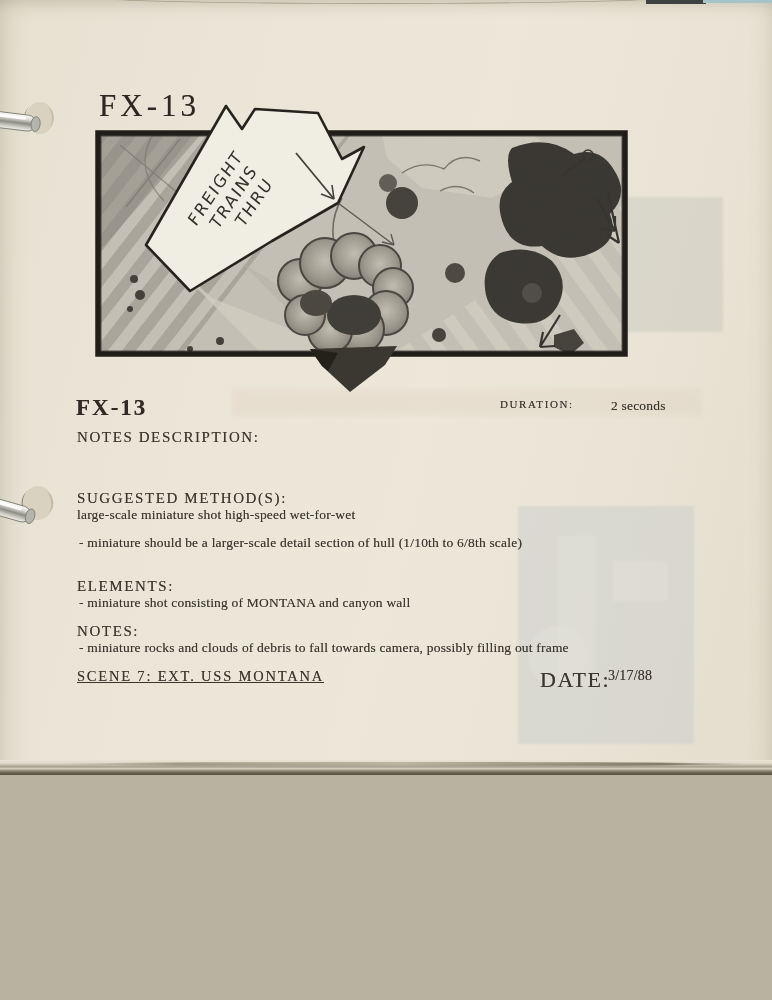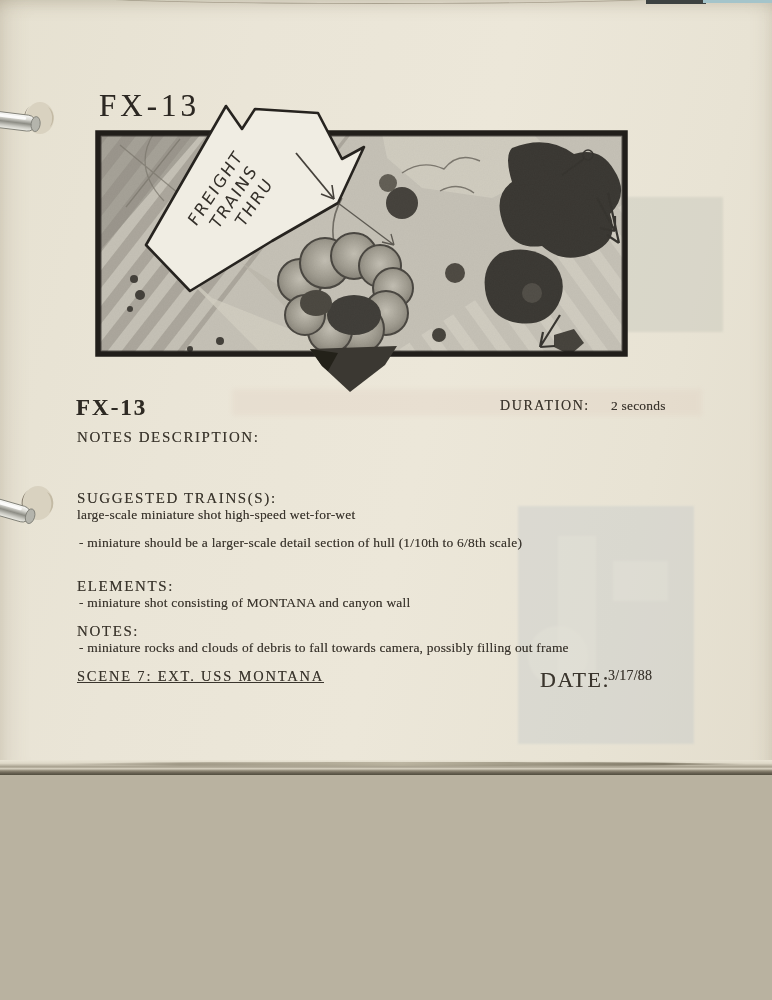--- a/index.html
+++ b/index.html
@@ -216,26 +216,26 @@
     </g>
 
     <g transform="translate(104,124) rotate(-56)" style="font-family:'DejaVu Sans',sans-serif;font-size:16.5px;font-weight:500;letter-spacing:2px;fill:#332f29;">
       <text x="0" y="0" transform="skewX(-6)">FREIGHT</text>
       <text x="12" y="20" transform="skewX(-6)">TRAINS</text>
       <text x="30" y="40" transform="skewX(-6)">THRU</text>
     </g>
   </svg>
 
   <div class="abs shot-id soft" style="left:76px;top:395px;">FX-13</div>
-  <div class="abs sec-h soft" style="left:500px;top:398px;font-size:14px;">DURATION:</div>
+  <div class="abs sec-h soft" style="left:500px;top:398px;font-size:11px;">DURATION:</div>
   <div class="abs body-t soft" style="left:611px;top:399px;">2 seconds</div>
 
   <div class="abs sec-h soft" style="left:77px;top:429px;">NOTES DESCRIPTION:</div>
 
-  <div class="abs sec-h soft" style="left:77px;top:490px;">SUGGESTED TRAINS(S):</div>
+  <div class="abs sec-h soft" style="left:77px;top:490px;">SUGGESTED METHOD(S):</div>
   <div class="abs body-t soft" style="left:77px;top:508px;width:652px;">large-scale miniature shot high-speed wet-for-wet</div>
   <div class="abs body-t soft" style="left:79px;top:536px;width:652px;">- miniature should be a larger-scale detail section of hull (1/10th to 6/8th scale)</div>
 
   <div class="abs sec-h soft" style="left:77px;top:578px;">ELEMENTS:</div>
   <div class="abs body-t soft" style="left:79px;top:596px;width:652px;">- miniature shot consisting of MONTANA and canyon wall</div>
 
   <div class="abs sec-h soft" style="left:77px;top:623px;">NOTES:</div>
   <div class="abs body-t soft" style="left:79px;top:641px;width:652px;">- miniature rocks and clouds of debris to fall towards camera, possibly filling out frame</div>
 
   <div class="abs cap-t soft" style="left:77px;top:668px;text-decoration:underline;">SCENE 7: EXT. USS MONTANA</div>

